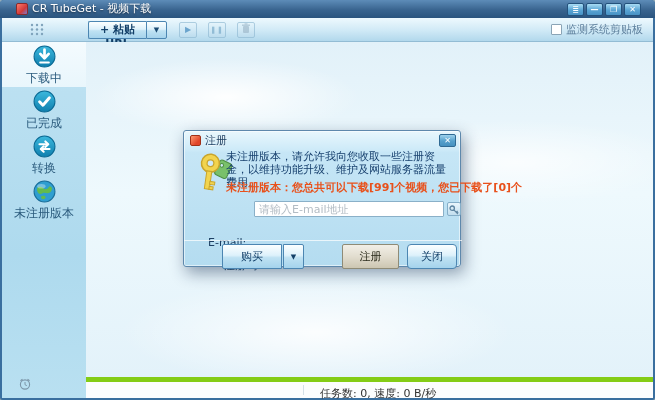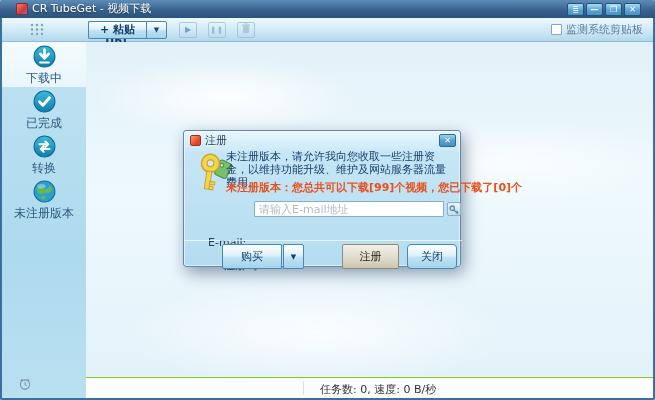--- a/index.html
+++ b/index.html
@@ -30,21 +30,21 @@
   .side-item.selected{background:linear-gradient(180deg,#f4fbfe,#e9f6fc);}
   .side-label{font-size:12px;color:#2b5b7d;margin-top:2px;}
   .side-clock{position:absolute;left:17px;bottom:8px;}
   
   .main{position:absolute;left:86px;top:42px;width:567px;height:335px;background:
     radial-gradient(190px 55px at 140px 55px, rgba(255,255,255,.95), rgba(255,255,255,0) 70%),
     radial-gradient(240px 60px at 430px 120px, rgba(255,255,255,.75), rgba(255,255,255,0) 70%),
     radial-gradient(280px 75px at 230px 290px, rgba(255,255,255,.85), rgba(255,255,255,0) 70%),
     linear-gradient(180deg,#e2f1f9 0%,#eef9fd 45%,#e3f2fa 100%);}
   
-  .statusbar{position:absolute;left:86px;top:377px;width:567px;height:21px;background:#fcfdfe;border-top:1px solid #84cc16;}
+  .statusbar{position:absolute;left:86px;top:377px;width:567px;height:21px;background:#fcfdfe;border-top:5px solid #84cc16;}
   .statusbar .sep{position:absolute;left:217px;top:3px;bottom:3px;width:1px;background:#d5e0e8;}
   .status-text{position:absolute;left:234px;top:4px;font-size:11px;color:#333;}
   
   .dialog{position:absolute;left:183px;top:130px;width:278px;height:137px;border:1px solid #5e88ac;border-radius:3px;background:linear-gradient(180deg,#e9f7fd 0%,#cdeaf8 14%,#c6e6f6 16%,#b4dcf0 100%);box-shadow:3px 6px 16px rgba(15,40,75,.45), inset 0 0 0 1px rgba(255,255,255,.55);}
   .d-titlebar{position:relative;height:18px;display:flex;align-items:center;padding:0 4px;}
   .d-icon{width:11px;height:11px;margin:0 4px 0 2px;border-radius:2px;background:linear-gradient(135deg,#ff9a70,#e0452a 70%);border:1px solid #a03018;flex:0 0 auto;}
   .d-title{font-size:11px;color:#173a5e;text-shadow:0 1px 1px #fff;}
   .d-close{margin-left:auto;width:17px;height:13px;border:1px solid #2f6a94;border-radius:2px;background:linear-gradient(180deg,#9fd2ec,#55a0cc 55%,#4691c0);color:#fff;font-size:8px;font-weight:bold;line-height:11px;text-align:center;padding:0;cursor:pointer;}
   .d-body{position:relative;height:118px;}
   .d-key{position:absolute;left:12px;top:3px;}

